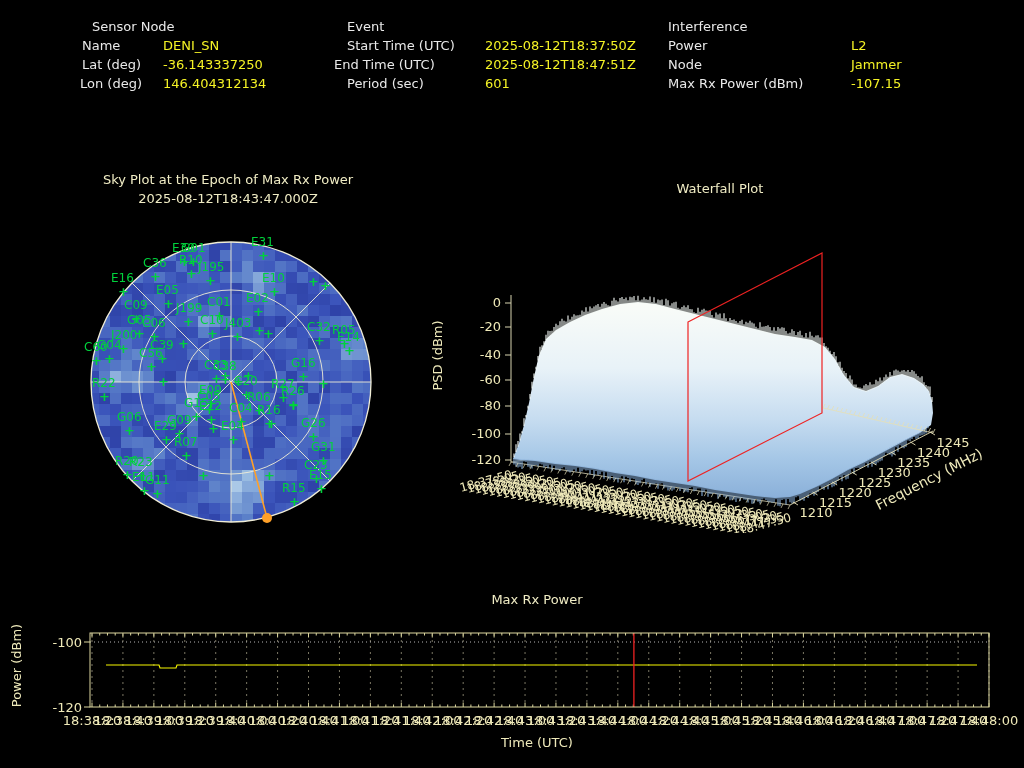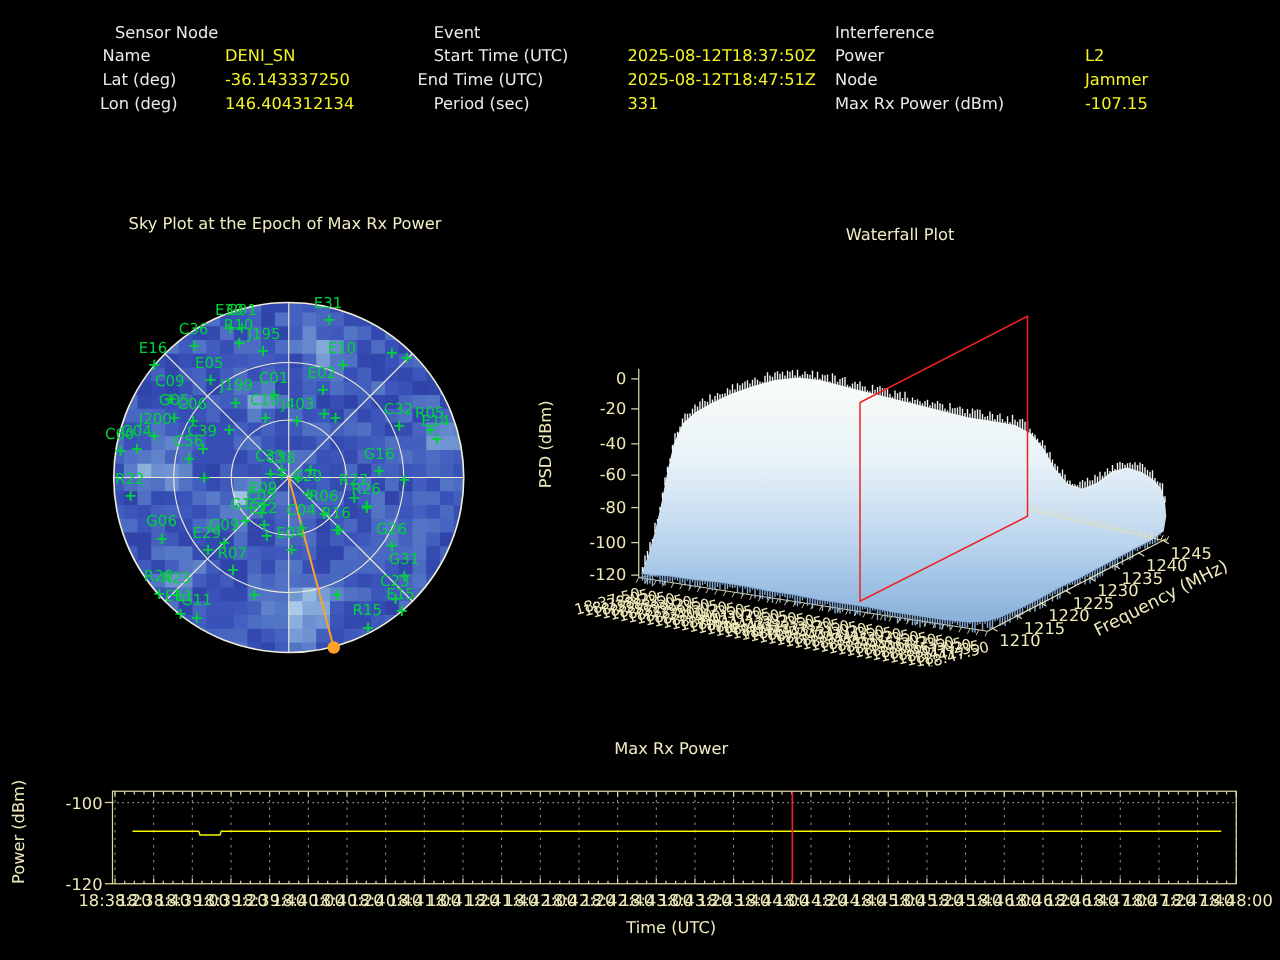--- a/index.html
+++ b/index.html
@@ -1,20 +1,20 @@
 <!DOCTYPE html>
 <html><head>
 <meta charset="utf-8">
 <style>
   html,body{margin:0;padding:0;background:#000;}
   #app{position:relative;width:1024px;height:768px;background:#000;overflow:hidden;
        font-family:"DejaVu Sans",sans-serif;}
   .tx{position:absolute;font-size:13px;white-space:pre;line-height:15px;}
   .lab{color:#e9e9e9;}
-  .val{color:#f5f325;margin-left:17px;}
+  .val{color:#f5f325;}
   .ttl{color:#f0ecc4;}
   .ctr{text-align:center;}
   .rl{position:absolute;font-size:13px;color:#efeabb;text-align:center;white-space:pre;}
   svg{position:absolute;display:block;}
   text{font-family:"DejaVu Sans",sans-serif;}
 </style>
 </head>
 <body>
 
 <div id="app">
@@ -27,32 +27,33 @@
     <div class="tx val" style="left:163px;top:57px">-36.143337250</div>
     <div class="tx lab" style="left:80px;top:76px">Lon (deg)</div>
     <div class="tx val" style="left:163px;top:76px">146.404312134</div>
 
     <div class="tx lab" style="left:347px;top:19px">Event</div>
     <div class="tx lab" style="left:347px;top:38px">Start Time (UTC)</div>
     <div class="tx val" style="left:485px;top:38px">2025-08-12T18:37:50Z</div>
     <div class="tx lab" style="left:334px;top:57px">End Time (UTC)</div>
     <div class="tx val" style="left:485px;top:57px">2025-08-12T18:47:51Z</div>
     <div class="tx lab" style="left:347px;top:76px">Period (sec)</div>
-    <div class="tx val" style="left:485px;top:76px">331</div>
+    <div class="tx val" style="left:485px;top:76px">601</div>
 
     <div class="tx lab" style="left:668px;top:19px">Interference</div>
     <div class="tx lab" style="left:668px;top:38px">Power</div>
     <div class="tx val" style="left:851px;top:38px">L2</div>
     <div class="tx lab" style="left:668px;top:57px">Node</div>
     <div class="tx val" style="left:851px;top:57px">Jammer</div>
     <div class="tx lab" style="left:668px;top:76px">Max Rx Power (dBm)</div>
     <div class="tx val" style="left:851px;top:76px">-107.15</div>
   </div>
 
   <div class="tx ttl ctr" style="left:38px;top:172px;width:380px">Sky Plot at the Epoch of Max Rx Power</div>
+  <div class="tx ttl ctr" style="left:38px;top:191px;width:380px">2025-08-12T18:43:47.000Z</div>
   <svg id="sky-svg" style="left:58px;top:228px" width="348" height="312">
       <defs>
         <clipPath id="skyclip">
           <circle cx="173" cy="154" r="140"></circle>
         </clipPath>
       </defs>
       <g clip-path="url(#skyclip)">
         <rect x="30" y="99" width="12" height="12" fill="rgb(65,93,189)"></rect>
         <rect x="30" y="110" width="12" height="12" fill="rgb(58,83,186)"></rect>
         <rect x="30" y="121" width="12" height="12" fill="rgb(76,108,194)"></rect>

